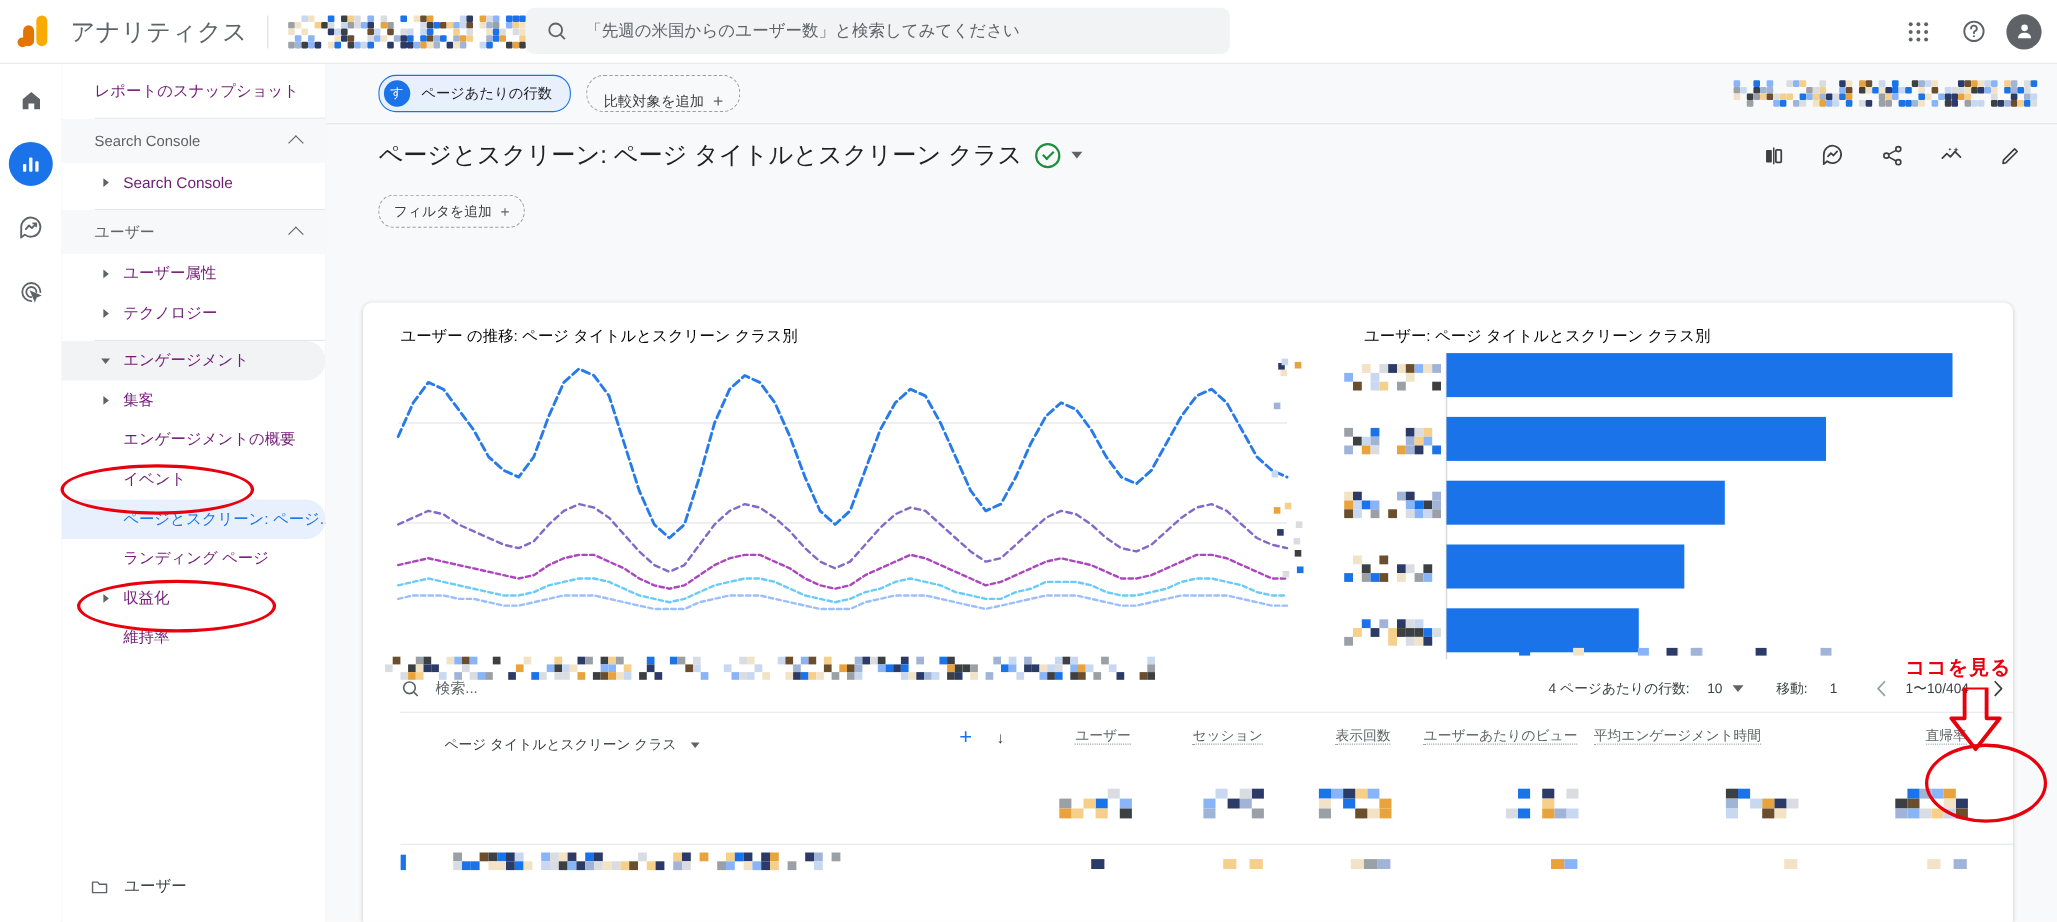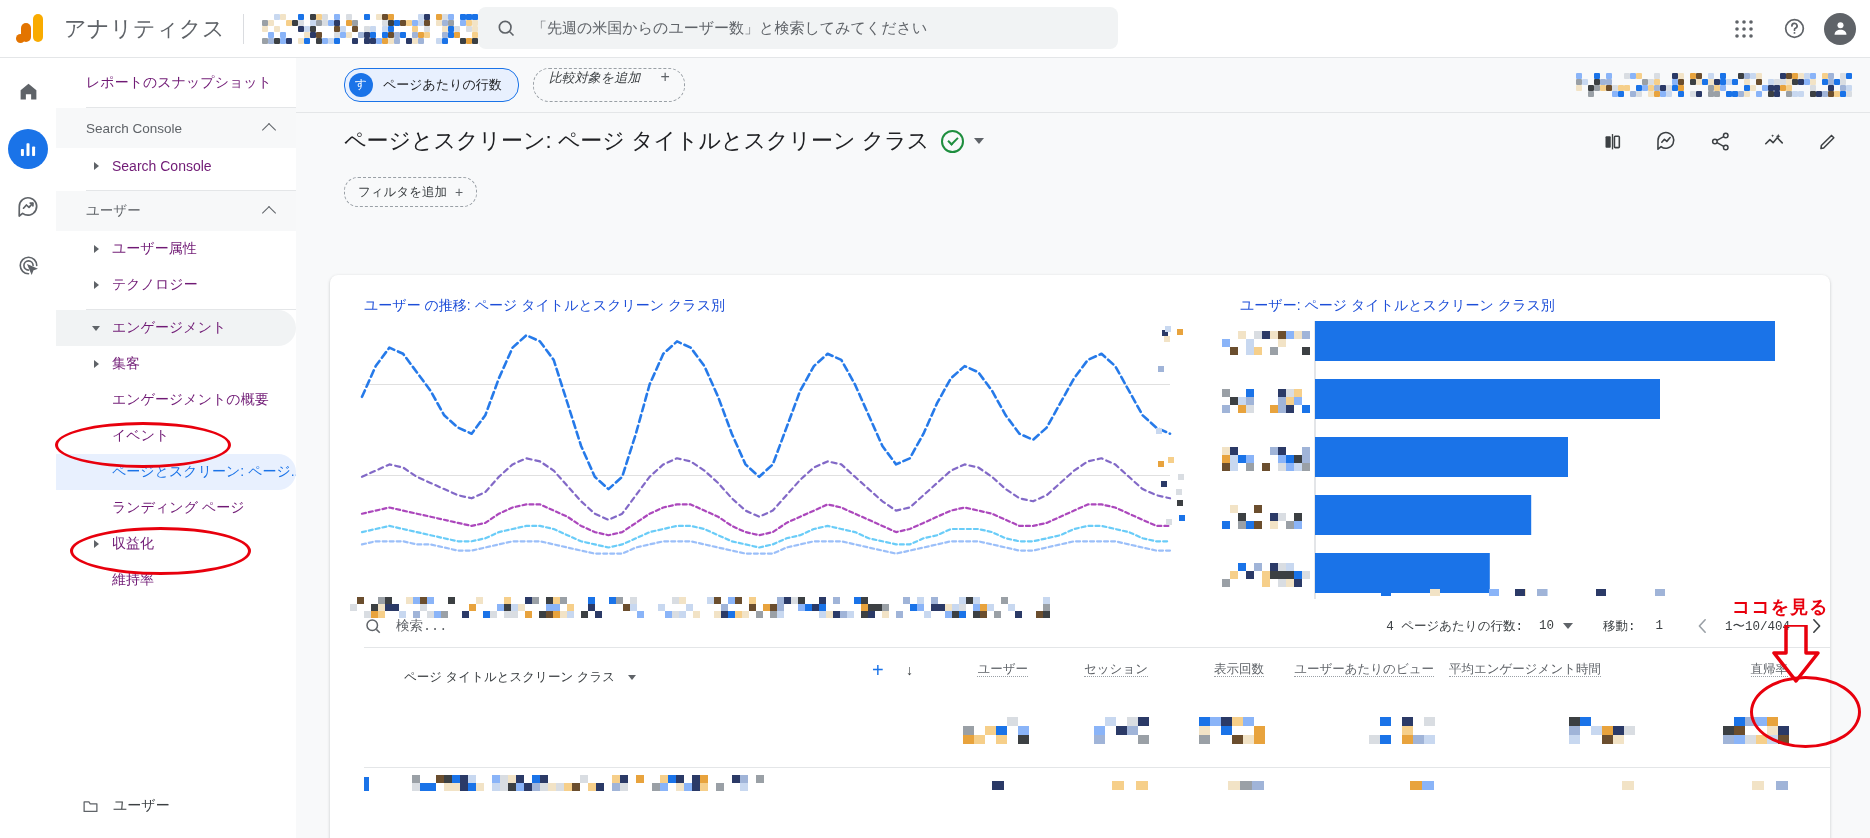--- a/index.html
+++ b/index.html
@@ -63,21 +63,21 @@
   .lib{display:flex;align-items:center;gap:14px;padding-left:26px;height:36px;color:#3c4043;font-size:14px;cursor:pointer;}
 
   
   .content{position:absolute;left:296px;top:57px;width:1574px;height:781px;background:#f8f9fa;overflow:hidden;}
   .chiprow{height:55px;display:flex;align-items:center;padding-left:48px;gap:14px;}
   .chip-seg{height:32px;border:1px solid #1a73e8;border-radius:16px;background:#e8f0fe;display:flex;
             align-items:center;padding:0 16px 0 4px;gap:10px;font-size:13px;color:#202124;cursor:pointer;}
   .seg-av{width:24px;height:24px;border-radius:50%;background:#1a73e8;color:#fff;font-size:12px;
           display:flex;align-items:center;justify-content:center;}
   .chip-dash{height:32px;border:1px dashed #9aa0a6;border-radius:16px;background:transparent;display:flex;
-             align-items:flex-start;padding:0 15px;gap:20px;font-size:13px;color:#3c4043;cursor:pointer;font-style:italic;}
+             align-items:flex-end;padding:0 15px;gap:8px;font-size:13px;color:#3c4043;cursor:pointer;}
   .plus{font-size:16px;color:#5f6368;line-height:1;}
   .chiprow-right{margin-left:auto;margin-right:18px;display:flex;align-items:center;gap:14px;}
 
   .hdivider{height:1px;background:#e4e6e8;}
 
   .titlerow{height:56px;display:flex;align-items:center;padding-left:48px;}
   .ptitle{font-size:22px;color:#202124;white-space:nowrap;}
   .verified{width:19px;height:19px;border-radius:50%;border:2px solid #1e8e3e;margin-left:12px;
             display:flex;align-items:center;justify-content:center;flex:none;}
   .verified:after{content:"";width:8px;height:4px;border-left:2px solid #1e8e3e;border-bottom:2px solid #1e8e3e;
@@ -85,26 +85,26 @@
   .caret{width:0;height:0;border-left:5px solid transparent;border-right:5px solid transparent;
          border-top:6px solid #5f6368;margin-left:10px;cursor:pointer;}
   .titlerow-icons{margin-left:auto;margin-right:22px;display:flex;align-items:center;gap:14px;}
 
   .filterrow{height:46px;display:flex;align-items:center;padding-left:48px;}
   .filter-chip{height:28px;border:1px dashed #9aa0a6;border-radius:14px;display:flex;align-items:center;
                padding:0 13px;gap:8px;font-size:12.5px;color:#3c4043;cursor:pointer;}
 
   .card{position:absolute;left:34px;top:218px;width:1500px;height:575px;background:#fff;border-radius:8px;
         box-shadow:0 1px 2px rgba(60,64,67,.18),0 1px 3px 1px rgba(60,64,67,.08);overflow:hidden;}
-  .cardtitle{font-size:14px;color:#1d4ed8;position:absolute;}
+  .cardtitle{font-size:14px;color:#000000;position:absolute;}
 
   .chartsvg{position:absolute;}
 
   
-  .tbl-search{position:absolute;left:34px;top:332px;width:1466px;height:38px;display:flex;align-items:center;gap:14px;font-family:Liberation Mono, monospace;}
+  .tbl-search{position:absolute;left:34px;top:332px;width:1466px;height:38px;display:flex;align-items:center;gap:14px;}
   .tbl-search .ph{font-size:13.5px;color:#5f6368;}
   .pager{margin-left:auto;display:flex;align-items:center;gap:0;font-size:12.5px;color:#3c4043;}
   .pager span{white-space:nowrap;}
   .pgsel{display:flex;align-items:center;gap:9px;margin-left:16px;cursor:pointer;}
   .pgcaret{width:0;height:0;border-left:5px solid transparent;border-right:5px solid transparent;
            border-top:6px solid #5f6368;}
   .arrowbtn{width:28px;height:28px;display:flex;align-items:center;justify-content:center;cursor:pointer;color:#5f6368;}
   .tbl-divider{position:absolute;left:34px;top:372px;width:1466px;height:1px;background:#e4e6e8;}
 
   .thead{position:absolute;left:34px;top:372px;width:1466px;height:62px;}

